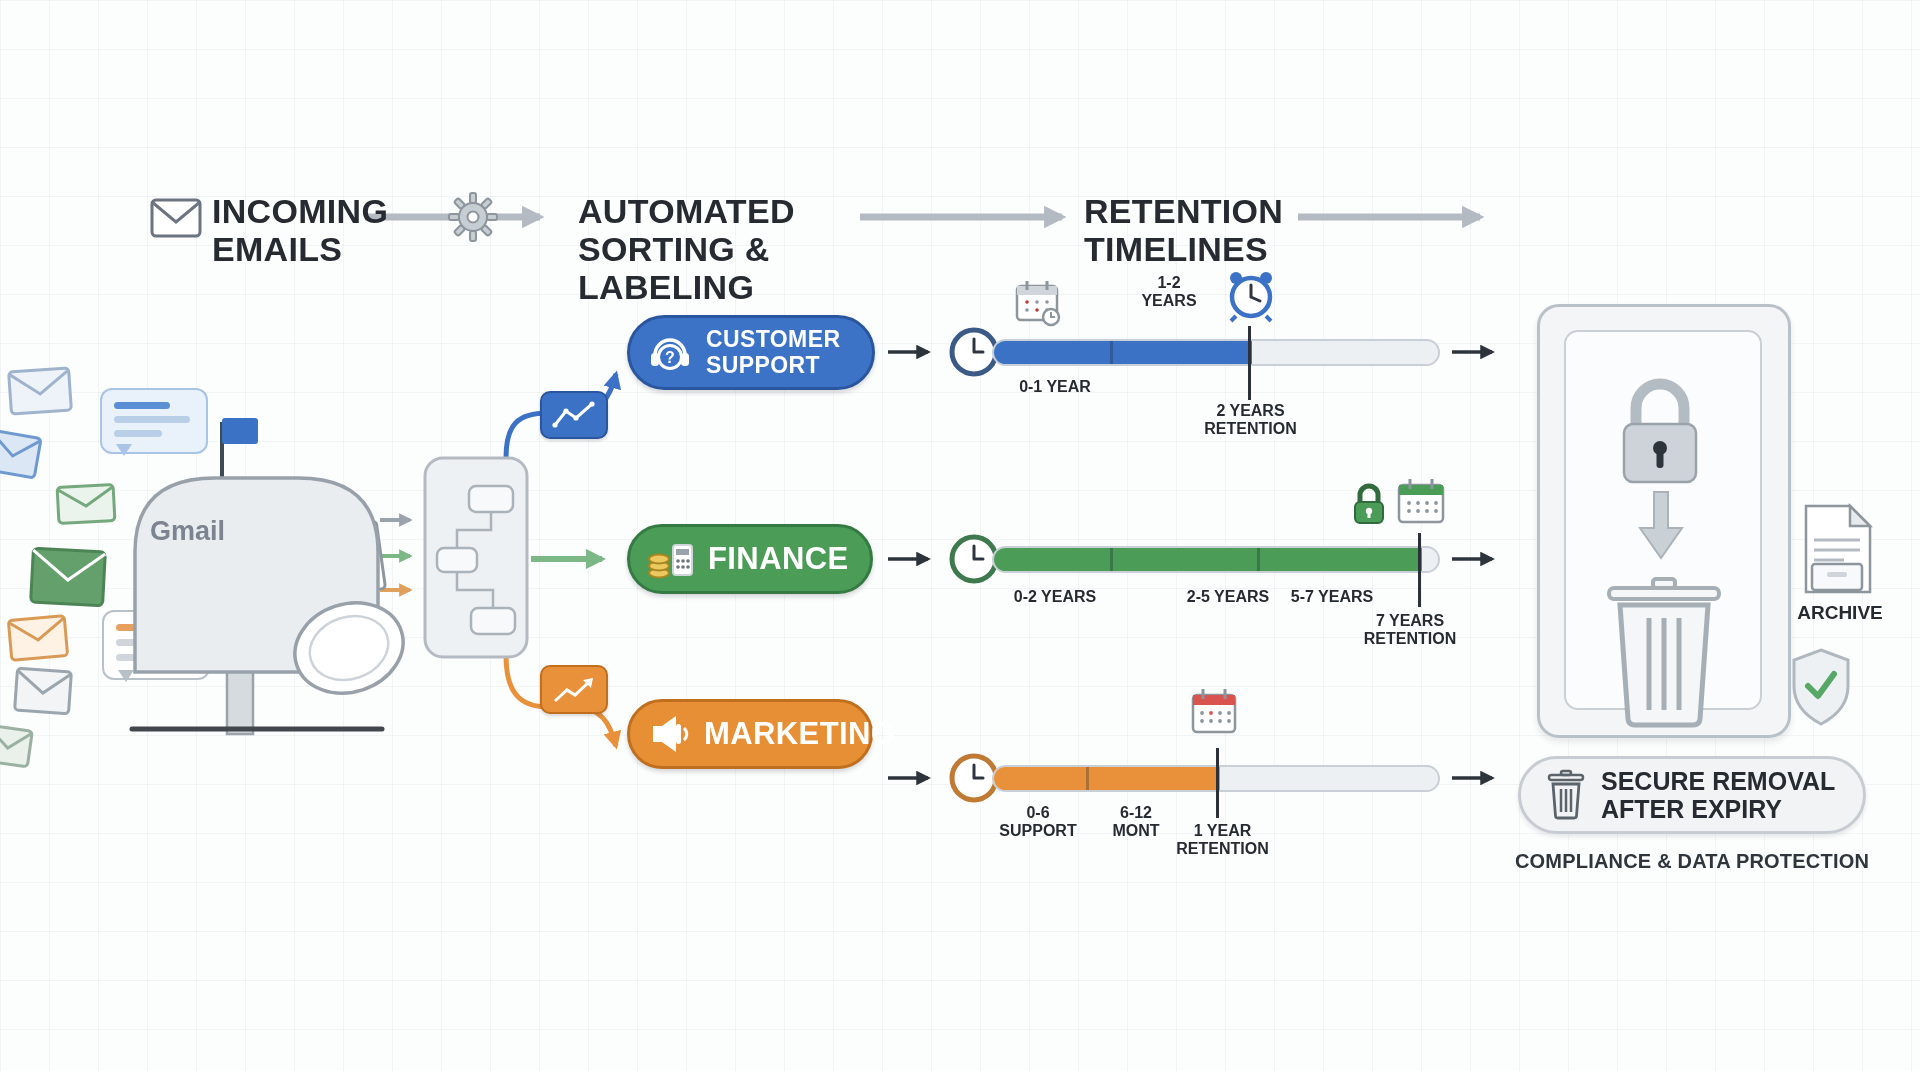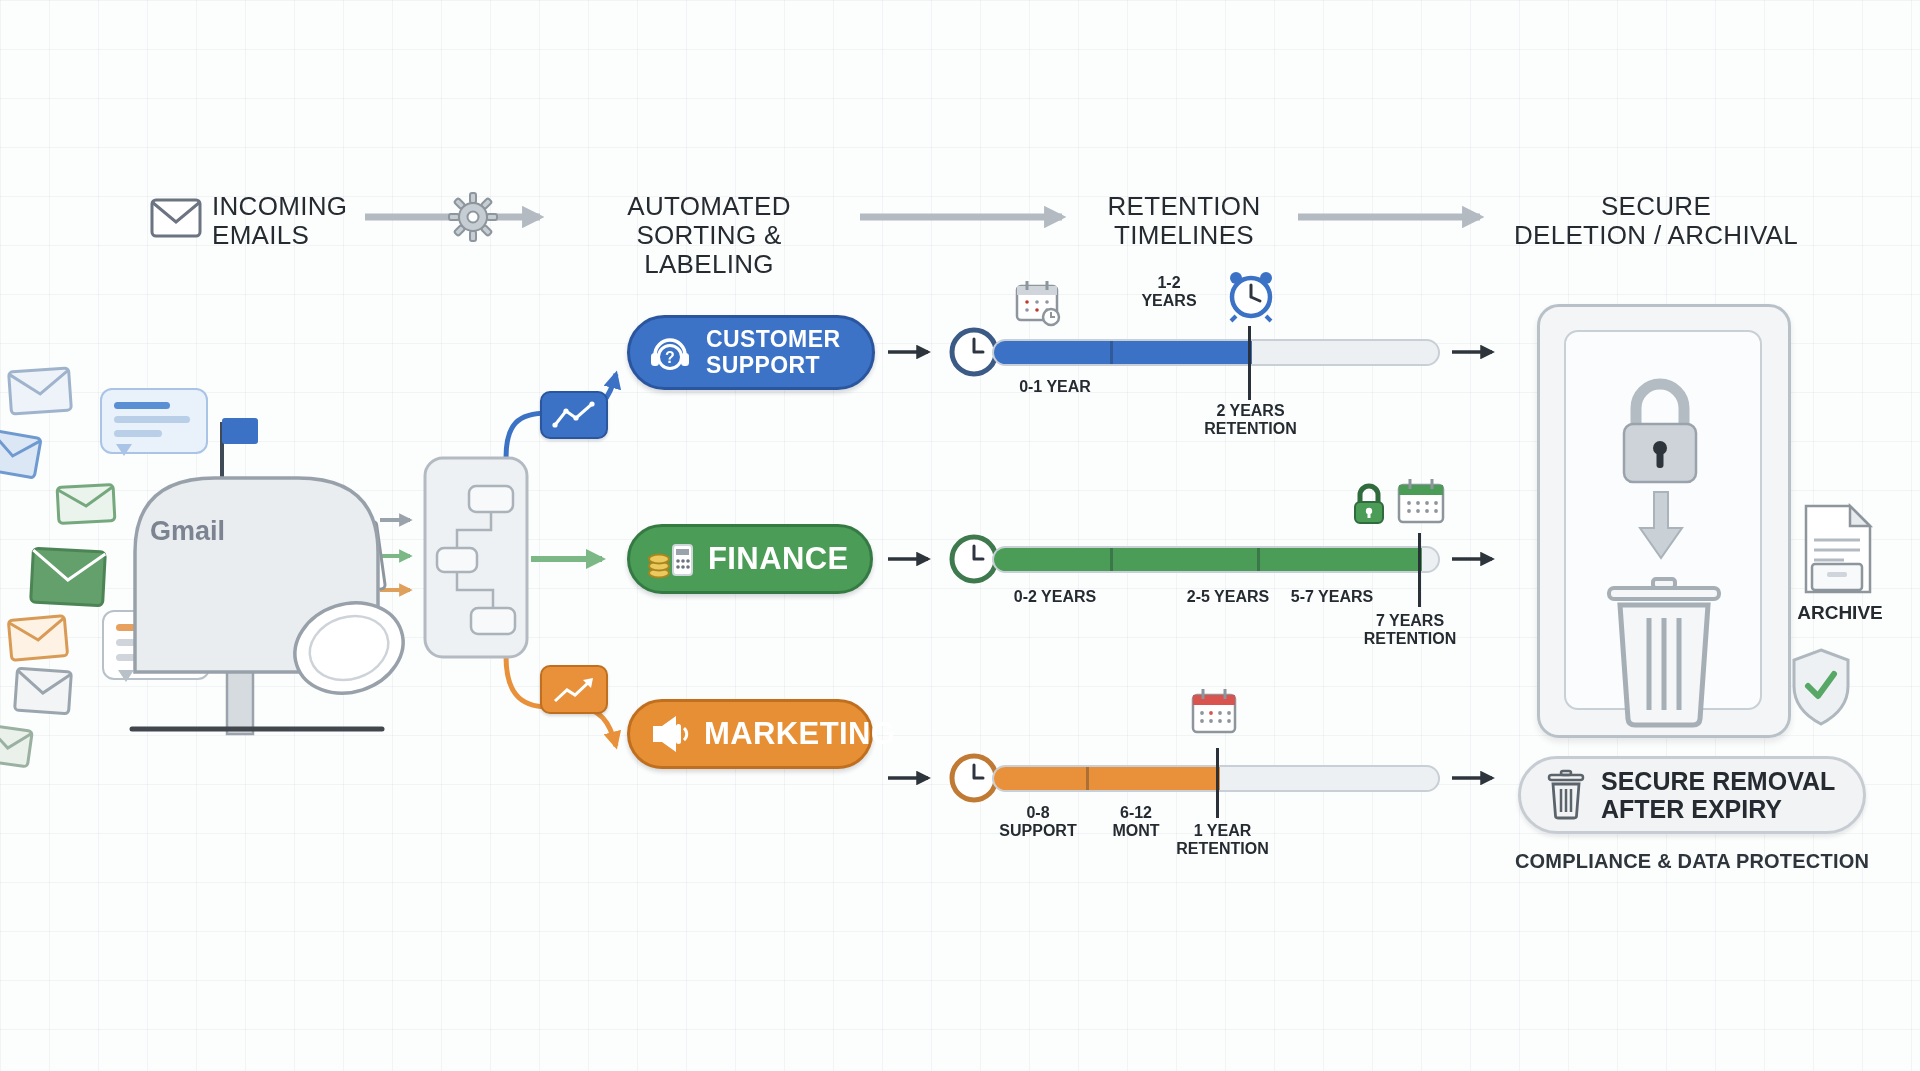--- a/index.html
+++ b/index.html
@@ -16,24 +16,24 @@
       linear-gradient(to right, rgba(120,135,145,0.08) 1px, transparent 1px),
       linear-gradient(to bottom, rgba(120,135,145,0.08) 1px, transparent 1px);
     background-size:49px 49px;
   }
   .abs{position:absolute;}
   svg{display:block;overflow:visible;}
 
   
   .stage{
     position:absolute;
-    font-weight:400;font-size:26px;line-height:1.12;
+    font-weight:700;font-size:34px;line-height:1.12;
     color:#262b31;letter-spacing:.3px;
   }
-  .stage.center{text-align:center;}
+  .stage.center{}
 
   
   .pill{
     position:absolute;display:flex;align-items:center;
     border-radius:40px;color:#fff;font-weight:800;
     box-shadow:0 3px 4px rgba(40,50,60,.18);
     padding-left:16px;box-sizing:border-box;
   }
   .pill .pill-text{margin-left:12px;letter-spacing:.4px;}
   .pill-support{background:#3c73c6;border:3px solid #2a559f;}
@@ -188,24 +188,20 @@
     </g>
   </svg>
   <div class="stage center" style="left:578px;top:192px;width:262px;">
     <span>AUTOMATED</span><br>
     <span>SORTING &amp; LABELING</span>
   </div>
   <div class="stage center" style="left:1084px;top:192px;width:200px;">
     <span>RETENTION</span><br>
     <span>TIMELINES</span>
   </div>
-  <div class="stage center" style="left:1496px;top:192px;width:320px;">
-    <span>SECURE</span><br>
-    <span>DELETION / ARCHIVAL</span>
-  </div>
 
   <svg class="abs" style="left:8px;top:368px;width:64px;height:46px;transform:rotate(-4deg);" viewBox="0 0 64 46">
       <rect x="2" y="2" width="60" height="42" rx="4" fill="#eef3f9" stroke="#9fb4cc" stroke-width="3"></rect>
       <polyline points="2,4 32,26 62,4" fill="none" stroke="#9fb4cc" stroke-width="3"></polyline>
     </svg>
   <svg class="abs" style="left:-14px;top:432px;width:54px;height:44px;transform:rotate(10deg);" viewBox="0 0 54 44">
       <rect x="2" y="2" width="50" height="40" rx="4" fill="#dbe7f5" stroke="#6f9ad0" stroke-width="3"></rect>
       <polyline points="2,4 27,24 52,4" fill="none" stroke="#6f9ad0" stroke-width="3"></polyline>
     </svg>
   <svg class="abs" style="left:56px;top:484px;width:60px;height:40px;transform:rotate(-3deg);" viewBox="0 0 60 40">
@@ -437,21 +433,21 @@
   <svg class="abs" style="left:948px;top:752px;width:52px;height:52px;" viewBox="0 0 52 52">
     <circle cx="26" cy="26" r="22" fill="#ffffff" stroke="#c07a33" stroke-width="5"></circle>
     <path d="M 26 26 V 13 M 26 26 L 35 26" fill="none" stroke="#2e3440" stroke-width="3" stroke-linecap="round"></path>
   </svg>
   <div class="track" style="left:992px;top:765px;">
     <div class="track-fill" style="width:226px;background:#e8913a;"></div>
     <div class="tick" style="left:92px;"></div>
   </div>
   <div class="marker" style="left:1216px;top:748px;height:70px;"></div>
   <div class="tl-label" style="left:988px;top:804px;width:100px;">
-    <span>0-8</span>
+    <span>0-6</span>
     <span>SUPPORT</span>
   </div>
   <div class="tl-label" style="left:1086px;top:804px;width:100px;">
     <span>6-12</span>
     <span>MONT</span>
   </div>
   <div class="tl-label" style="left:1150px;top:822px;width:145px;">
     <span>1 YEAR</span>
     <span>RETENTION</span>
   </div>

